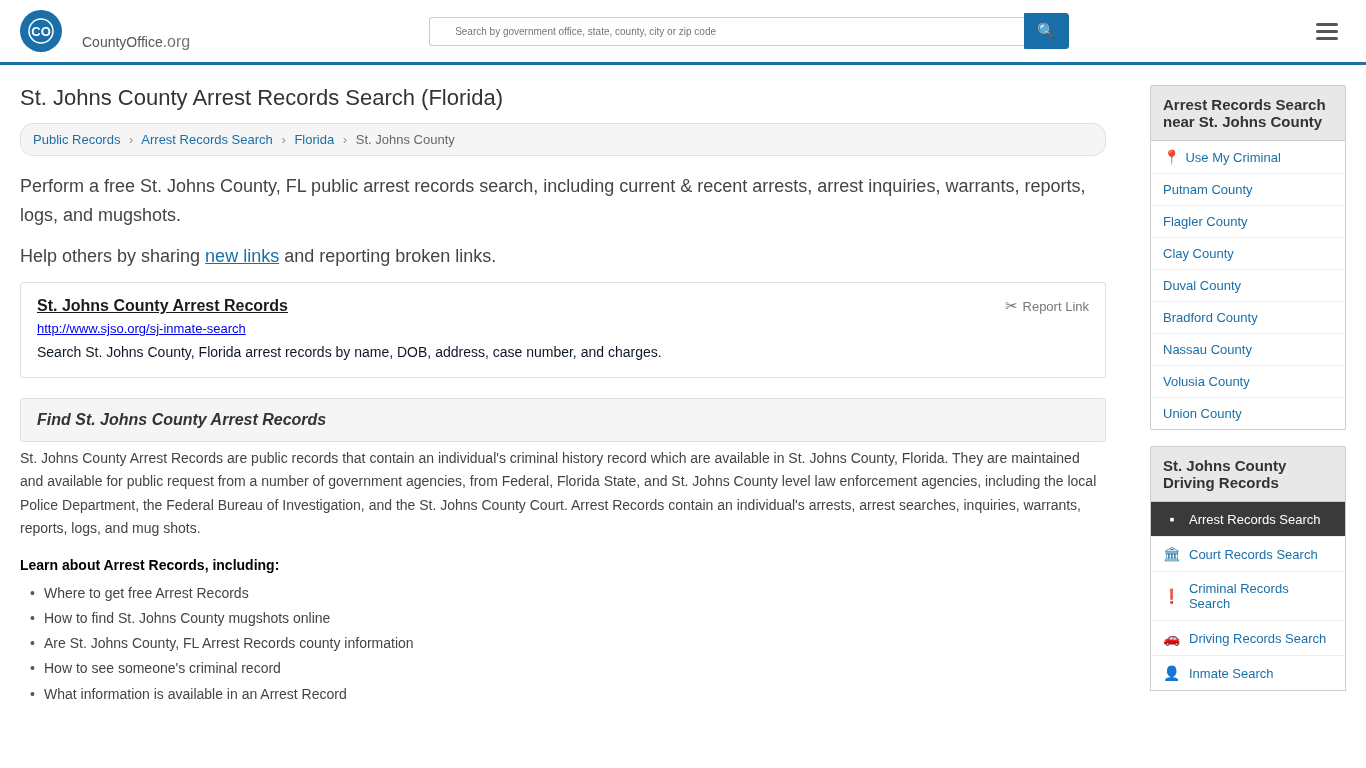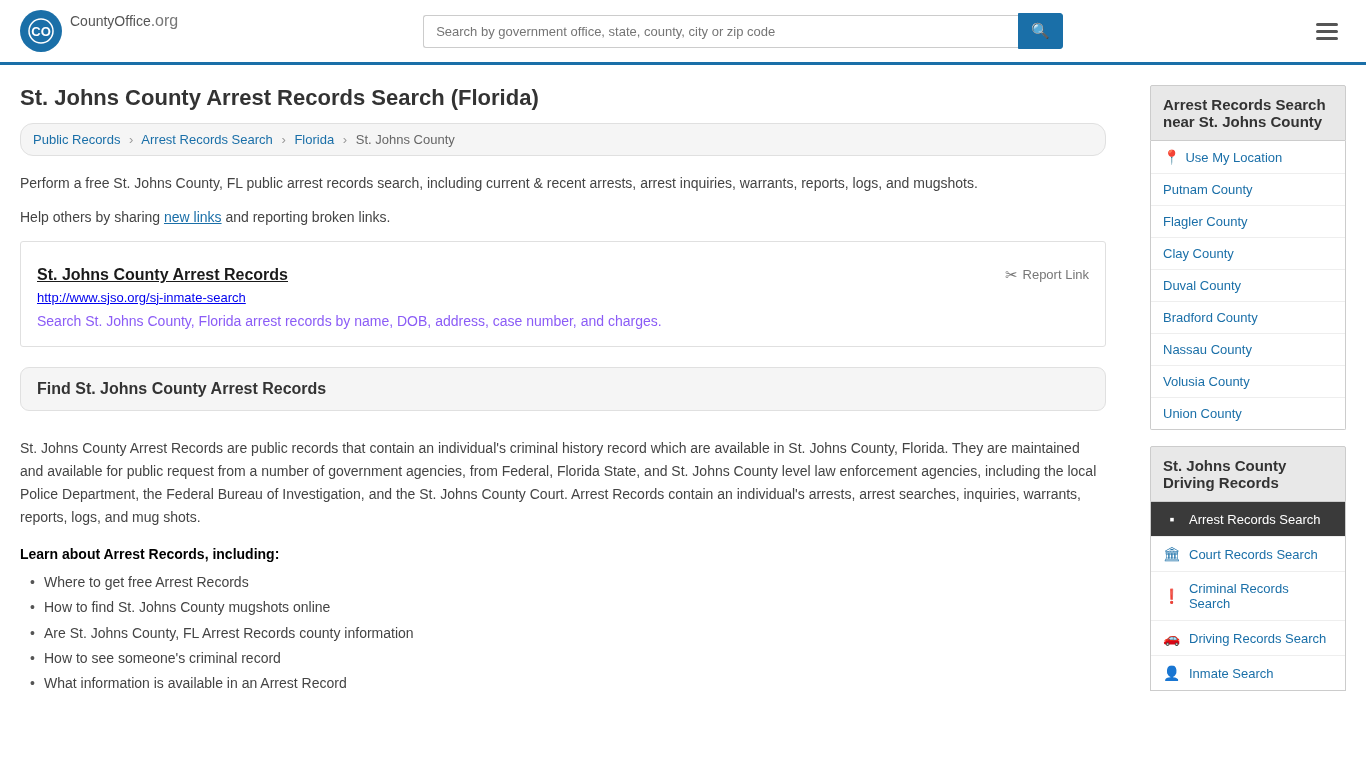--- a/index.html
+++ b/index.html
@@ -9,22 +9,22 @@
     .header {
       background: #fff;
       border-bottom: 3px solid #1a6fa8;
       padding: 10px 20px;
       display: flex;
       align-items: center;
       justify-content: space-between;
     }
     .logo-area {
       display: flex;
-      align-items: flex-start;
-      gap: 8px;
+      align-items: flex-end;
+      gap: 20px;
     }
     .logo-circle {
       width: 42px;
       height: 42px;
       border-radius: 50%;
       background: #1a6fa8;
       display: flex;
       align-items: center;
       justify-content: center;
       color: white;
@@ -38,25 +38,25 @@
     .logo-text span { color: #555; font-weight: normal; font-size: 14px; }
     .search-area {
       display: flex;
       align-items: center;
       flex: 1;
       max-width: 640px;
       margin: 0 30px;
     }
     .search-input {
       flex: 1;
-      padding: 8px 12px;
+      padding: 8px 25px;
       border: 1px solid #ccc;
       border-right: none;
       border-radius: 3px 0 0 3px;
-      font-size: 13px;
+      font-size: 10px;
       outline: none;
       color: #888;
     }
     .search-btn {
       background: #1a6fa8;
       border: 1px solid #1a6fa8;
       border-radius: 0 3px 3px 0;
       color: white;
       padding: 8px 12px;
       cursor: pointer;
@@ -96,93 +96,93 @@
       min-width: 0;
     }
     .sidebar {
       width: 220px;
       flex-shrink: 0;
     }
 
     
     .page-title {
       font-size: 22px;
-      font-weight: bold;
+      font-weight: normal;
       color: #333;
       margin-bottom: 12px;
     }
 
     
     .breadcrumb {
       background: #f5f5f5;
       border: 1px solid #e0e0e0;
       padding: 8px 12px;
       font-size: 13px;
       color: #666;
       margin-bottom: 16px;
       border-radius: 13px;
     }
     .breadcrumb a { color: #1a6fa8; text-decoration: none; }
     .breadcrumb .sep { margin: 0 5px; color: #999; }
 
     
-    .description { margin-bottom: 12px; font-size: 14px; line-height: 1.6; color: #444; }
+    .description { margin-bottom: 12px; font-size: 18px; line-height: 1.6; color: #444; }
     .description a { color: #1a6fa8; }
 
     
     .record-card {
       border: 1px solid #e0e0e0;
       border-radius: 3px;
       padding: 14px 16px;
       margin-bottom: 20px;
       background: #fff;
     }
     .record-card-header {
       display: flex;
       justify-content: space-between;
       align-items: flex-start;
       margin-bottom: 6px;
-      margin-top: 10px;
     }
     .record-title a {
       font-size: 16px;
       font-weight: bold;
       color: #1a1a1a;
       text-decoration: underline;
     }
     .record-url {
       color: #1a6fa8;
       font-size: 13px;
       margin-bottom: 6px;
     }
     .record-desc {
       font-size: 14px;
-      color: #8b5cf6;
+      color: #0f172a;
       line-height: 1.5;
     }
     .report-link {
       display: flex;
       align-items: center;
       gap: 5px;
       color: #777;
       font-size: 13px;
       cursor: pointer;
       white-space: nowrap;
     }
     .report-icon {
       font-size: 15px;
     }
 
     
     .find-section {
       background: #f5f5f5;
       border: 1px solid #e0e0e0;
-      border-radius: 9px;
+      border-radius: 3px;
       padding: 12px 16px;
-      margin-bottom: 26px;
+      margin-bottom: 5px;
+      font-style: italic;
     }
     .find-title {
       font-size: 16px;
       font-weight: bold;
       color: #333;
     }
 
     .content-text {
       font-size: 14px;
       line-height: 1.65;
@@ -369,21 +369,21 @@
   </div>
 
   <aside class="sidebar">
 
     <div class="sidebar-section">
       <div class="sidebar-header">Arrest Records Search near St. Johns County</div>
       <div class="sidebar-links">
         <a href="#">
           <span class="use-location">
             <span class="location-dot">📍</span>
-            <span>Use My Location</span>
+            <span>Use My Criminal</span>
           </span>
         </a>
         <a href="#">Putnam County</a>
         <a href="#">Flagler County</a>
         <a href="#">Clay County</a>
         <a href="#">Duval County</a>
         <a href="#">Bradford County</a>
         <a href="#">Nassau County</a>
         <a href="#">Volusia County</a>
         <a href="#">Union County</a>

